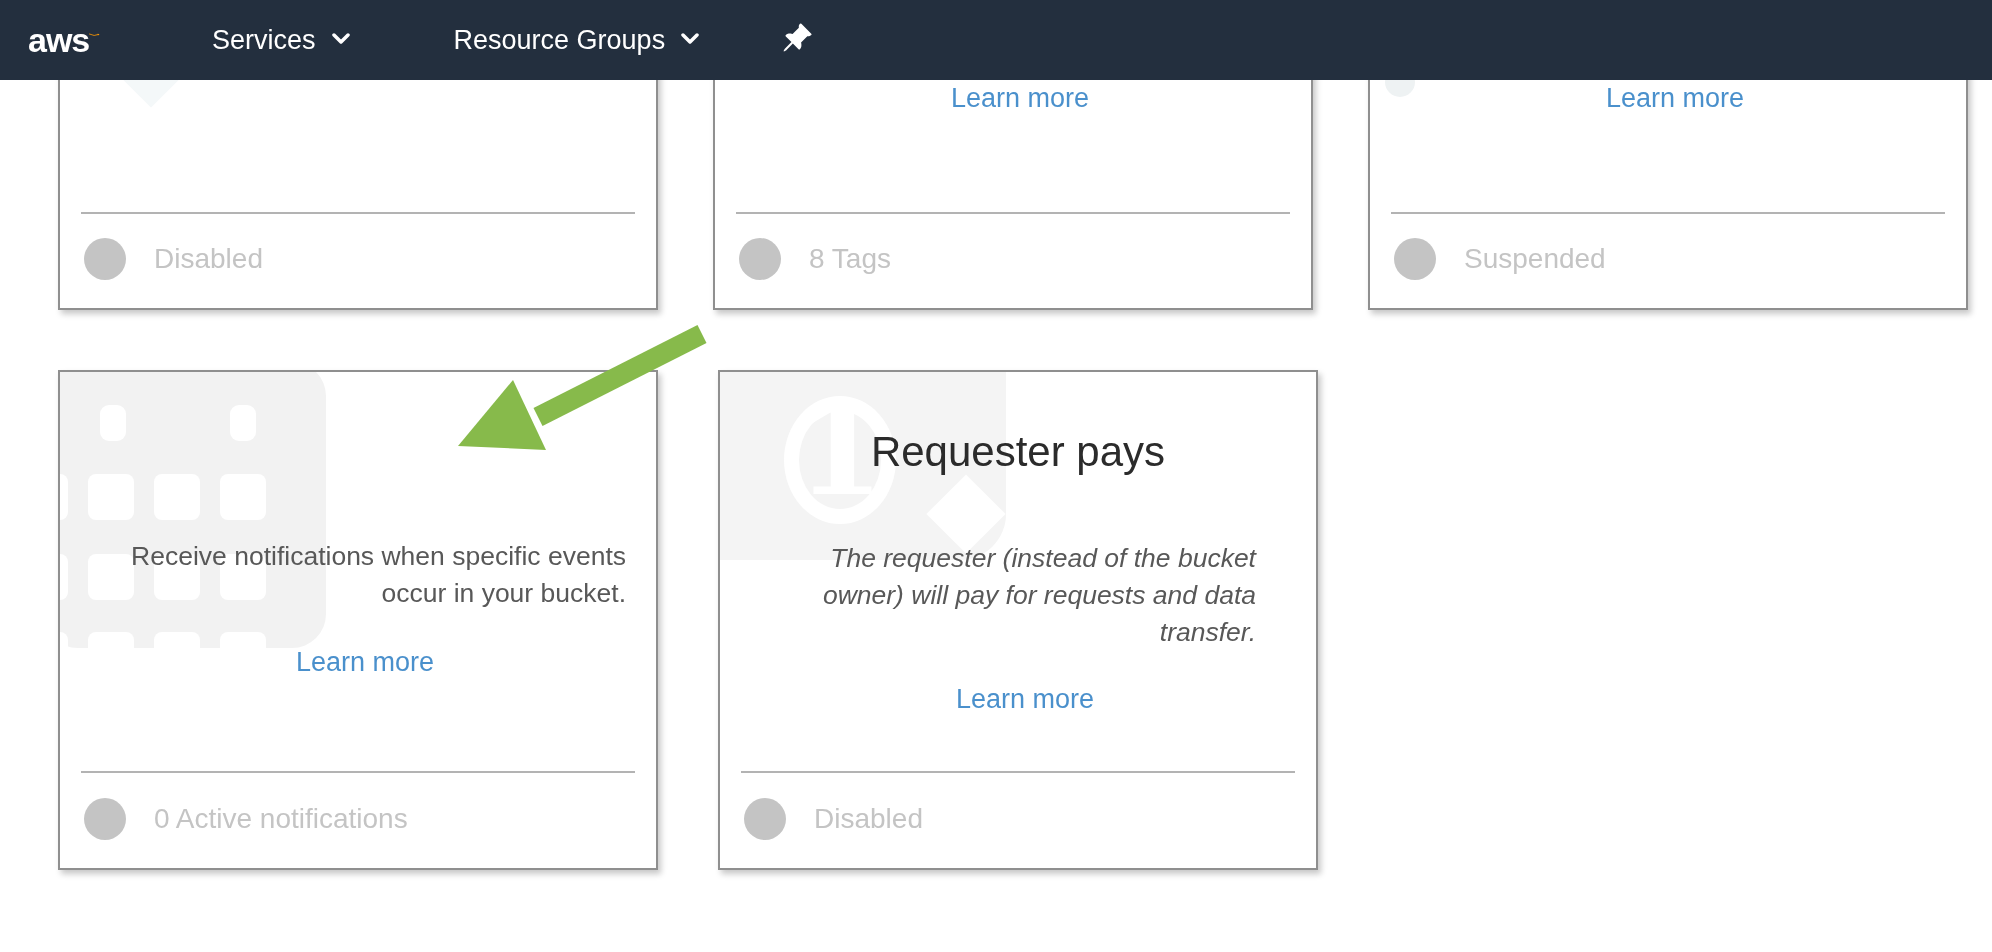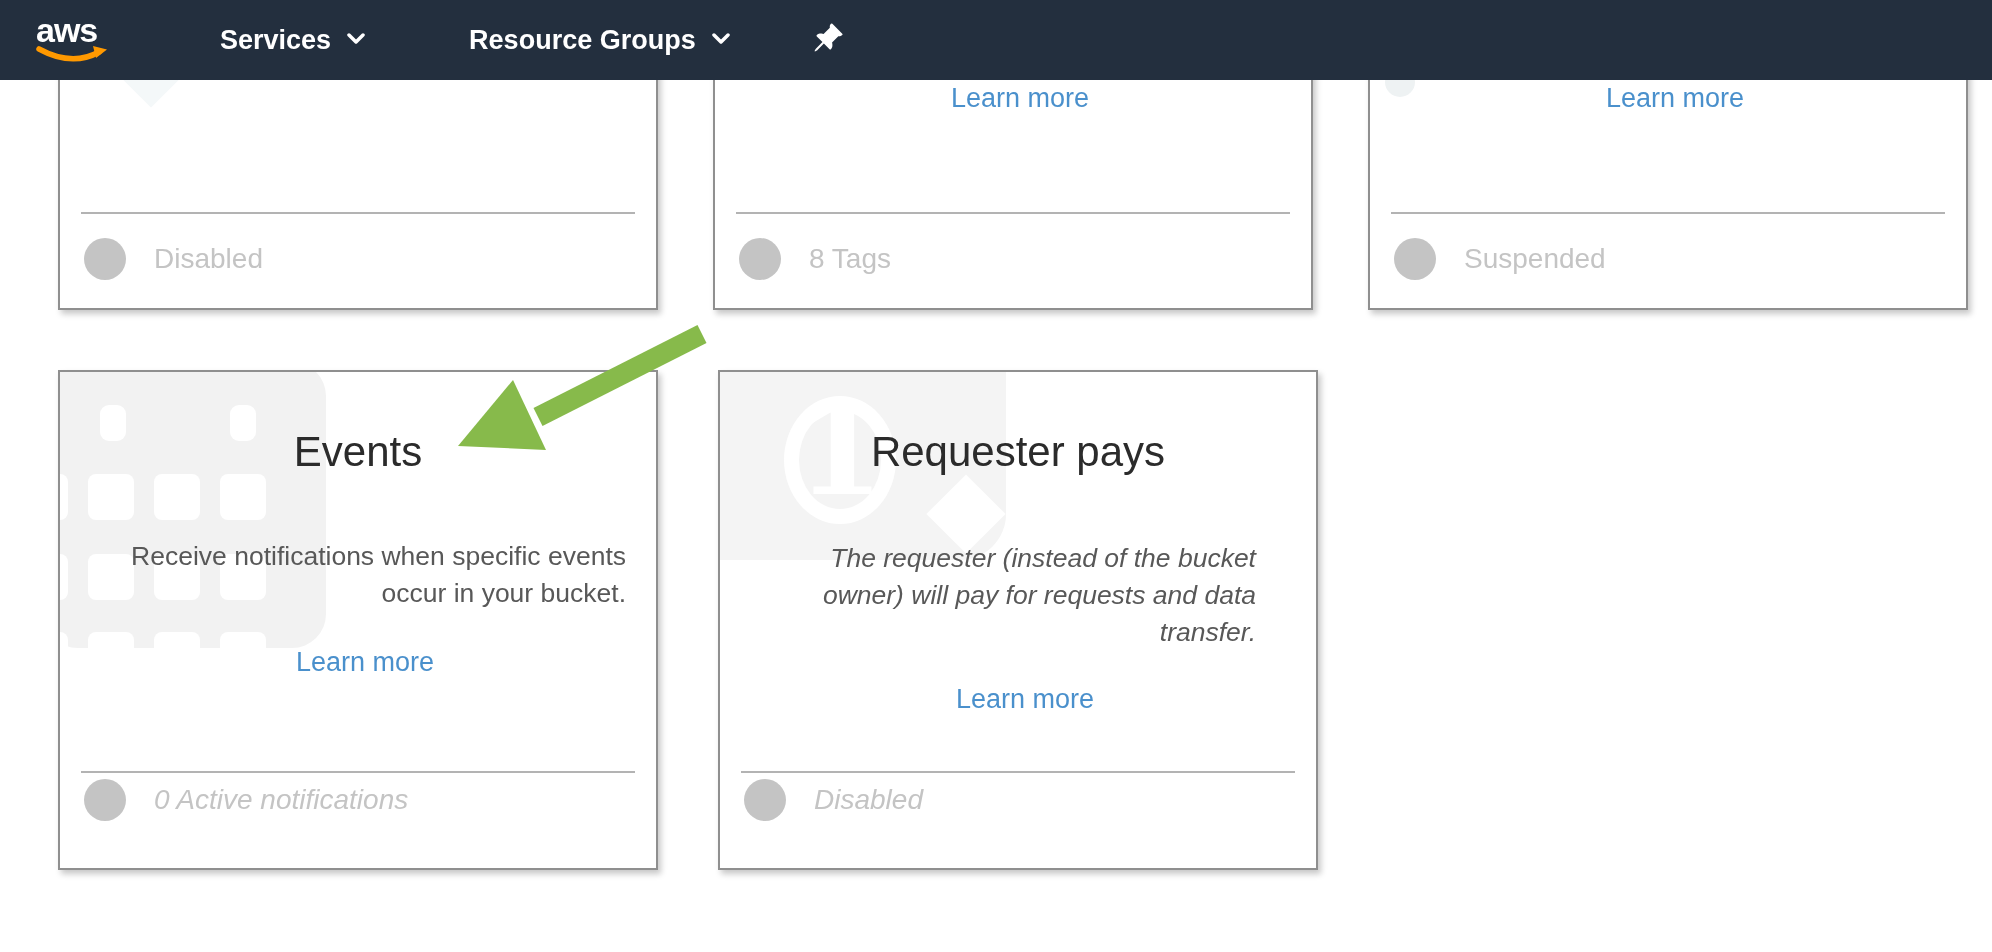--- a/index.html
+++ b/index.html
@@ -2,25 +2,25 @@
 <html><head>
 <meta charset="utf-8">
 <style>
   * { margin:0; padding:0; box-sizing:border-box; }
   html,body { width:1992px; height:952px; background:#ffffff; overflow:hidden;
               font-family:"Liberation Sans", sans-serif; position:relative; }
 
   
   .nav { position:absolute; left:0; top:0; width:1992px; height:80px;
          background:#232f3e; z-index:20; display:flex; align-items:center; }
-  .logo { margin-left:36px; width:72px; display:flex; flex-direction:column;
+  .logo { margin-left:28px; width:72px; display:flex; flex-direction:row;
           align-items:flex-start; cursor:pointer; }
   .logo-text { color:#ffffff; font-size:34px; font-weight:700; letter-spacing:-1px;
                line-height:30px; }
-  .nav-item { color:#ffffff; font-size:27px; font-weight:700; cursor:pointer; }
+  .nav-item { color:#ffffff; font-size:27px; font-weight:400; cursor:pointer; }
   .nav-item.services { margin-left:112px; }
   .nav-item.resource-groups { margin-left:104px; }
   .chev { margin-left:16px; display:inline-block; cursor:pointer; }
   .pin { margin-left:82px; cursor:pointer; }
 
   
   .card { position:absolute; width:600px; background:#ffffff;
           border:2px solid #8f8f8f; box-shadow:3px 4px 6px rgba(0,0,0,.22);
           overflow:hidden; cursor:pointer; }
   .card-top { top:-40px; height:350px; }
@@ -29,21 +29,21 @@
   .c4 { left:58px; } .c5 { left:718px; }
 
   .divider { position:absolute; left:21px; right:21px; height:0;
              border-top:2px solid #b3b3b3; }
   .card-top  .divider { top:250px; }
   .card-main .divider { top:399px; }
 
   .footer { position:absolute; left:0; right:0; height:44px; line-height:44px;
             padding-left:94px; color:#c4c4c4; font-size:28px; }
   .card-top  .footer { top:275px; }
-  .card-main .footer { top:406px;font-style:italic; }
+  .card-main .footer { top:425px; }
   .dot { position:absolute; left:24px; top:1px; width:42px; height:42px;
          border-radius:50%; background:#c4c4c4; }
 
   .learn-more { position:absolute; left:14px; right:0; height:36px; line-height:36px;
                 text-align:center; color:#4a90cc; font-size:27px; cursor:pointer; }
   .card-top .learn-more { top:118px; }
   .card-events .learn-more { top:272px; }
   .card-requester .learn-more { top:309px; }
 
   .card-title { position:absolute; top:55px; left:0; right:0; height:50px;
@@ -118,21 +118,20 @@
   <div class="ghost cal-cell" style="left:160px;top:102px"></div>
   <div class="ghost cal-cell" style="left:-38px;top:182px"></div>
   <div class="ghost cal-cell" style="left:28px;top:182px"></div>
   <div class="ghost cal-cell" style="left:94px;top:182px"></div>
   <div class="ghost cal-cell" style="left:160px;top:182px"></div>
   <div class="ghost cal-cell" style="left:-38px;top:260px"></div>
   <div class="ghost cal-cell" style="left:28px;top:260px"></div>
   <div class="ghost cal-cell" style="left:94px;top:260px"></div>
   <div class="ghost cal-cell" style="left:160px;top:260px"></div>
 
-  <div class="card-title">Events</div>
   <div class="card-desc">Receive notifications when specific events occur in your bucket.</div>
   <div class="learn-more">Learn more</div>
   <div class="divider"></div>
   <div class="footer">
     <span class="dot"></span>
     <span>0 Active notifications</span>
   </div>
 </div>
 
 <div class="card card-main card-requester c5">

